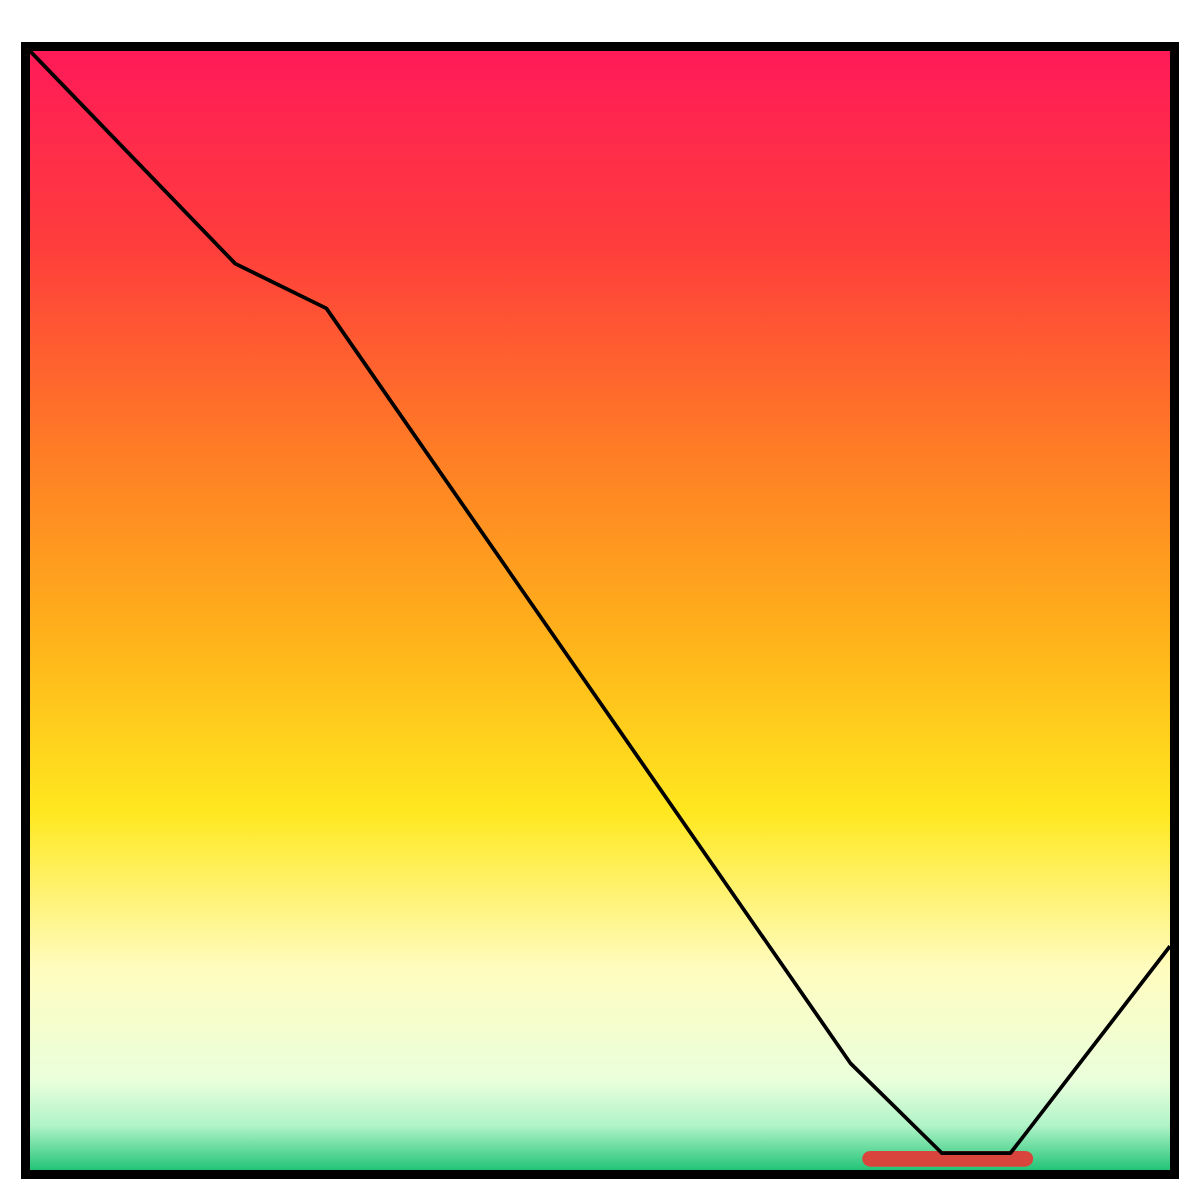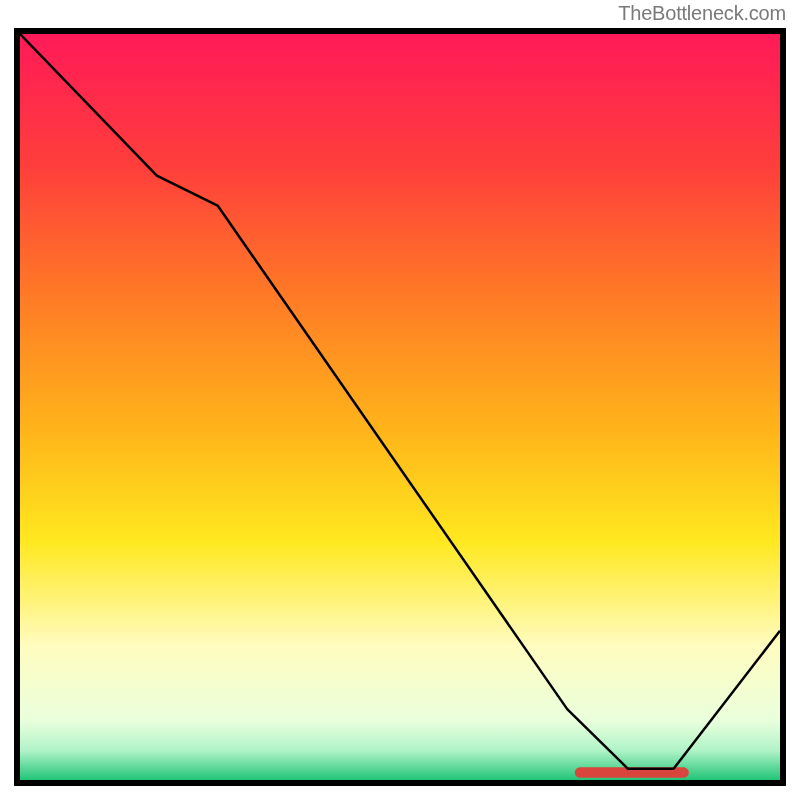--- a/index.html
+++ b/index.html
@@ -48,21 +48,20 @@
   svg {
     display: block;
     width: 100%;
     height: 100%;
   }
 </style>
 </head>
 <body>
 
 <div class="wrap">
-  <div class="attribution">TheBottleneck.com</div>
 
   <div class="plot-outer">
     <div class="border-top"></div>
     <div class="border-left"></div>
     <div class="border-right"></div>
     <div class="border-bottom"></div>
 
     <div class="plot-inner">
       <svg id="chart-svg" viewBox="0 0 100 100" preserveAspectRatio="none">
         <defs>

